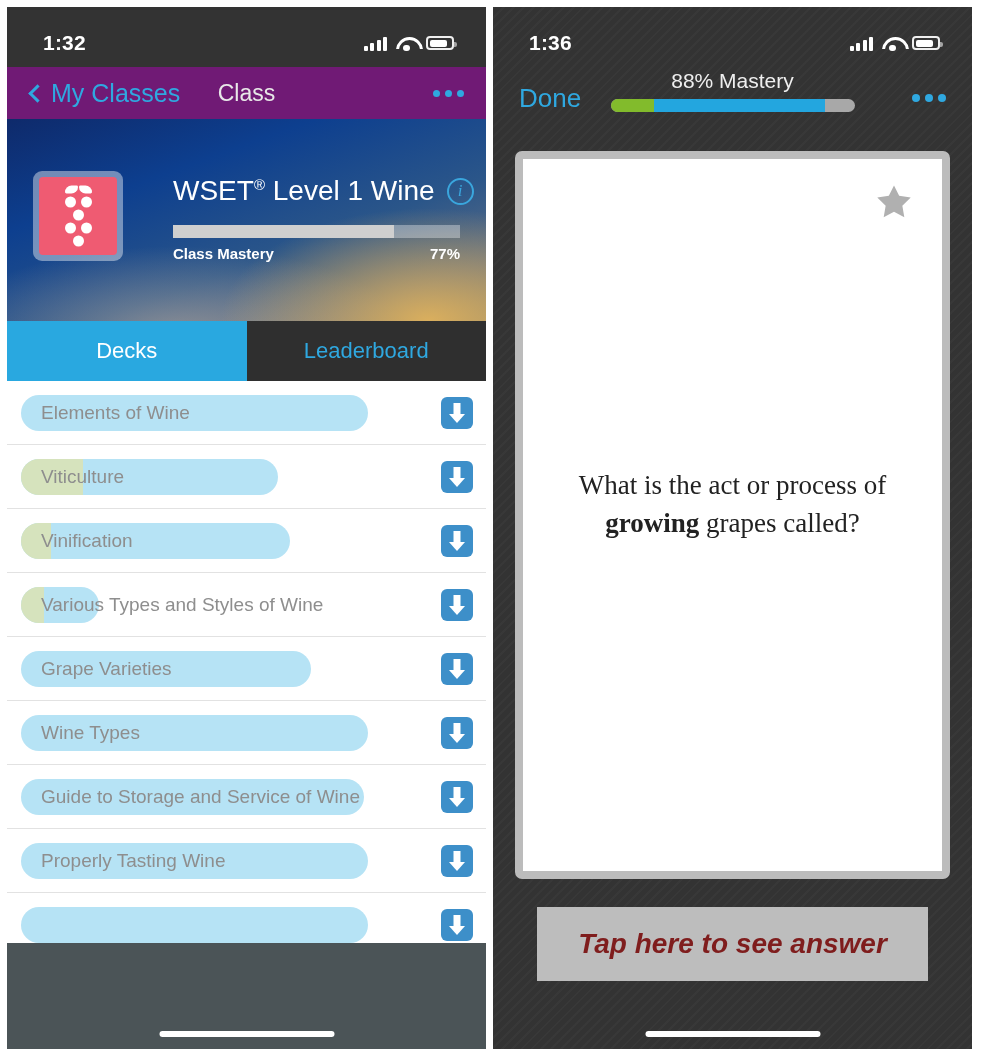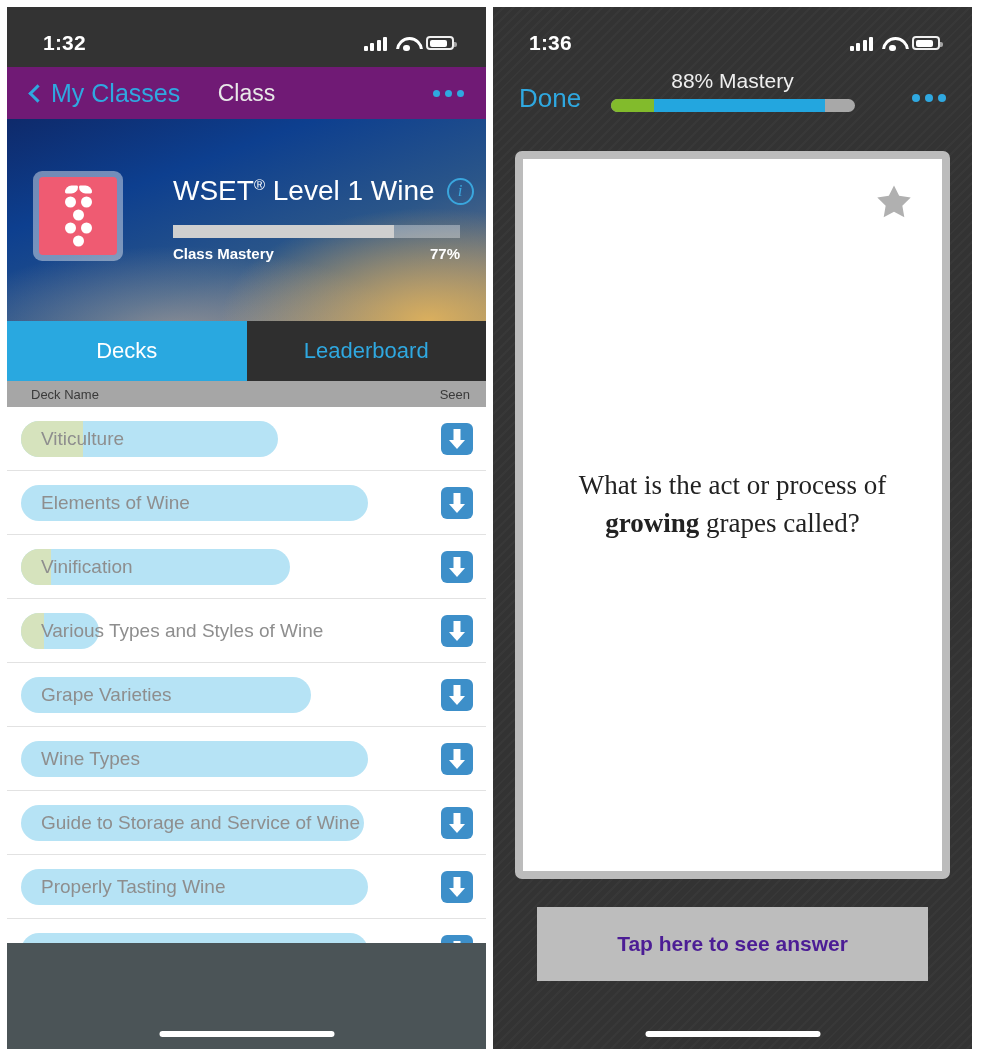--- a/index.html
+++ b/index.html
@@ -199,21 +199,21 @@
   .star { position:absolute; top: 22px; right: 26px; cursor:pointer; }
   .card-q {
     font-family: "Liberation Serif", serif; color: #222; font-size: 27px;
     line-height: 1.42; text-align: center; padding: 0 34px; margin-top: -22px;
   }
   .card-q b { font-weight: bold; }
   .answer-btn {
     margin: 28px 22px 0 22px; height: 74px; background: #bdbdbd;
     display:flex; align-items:center; justify-content:center; cursor:pointer;
   }
-  .answer-btn span { color:#4c1d95; font-size: 21px; font-weight: bold; }
+  .answer-btn span { color:#7f1d1d; font-size: 28px; font-weight: bold; font-style: italic; }
 </style>
 </head>
 <body>
 
 <div class="screens">
 
   <div class="phone left">
 
     <div class="statusbar">
       <div class="clock">1:32</div>
@@ -287,44 +287,40 @@
           </div>
         </div>
       </div>
     </div>
 
     <div class="tabs">
       <div class="tab active">Decks</div>
       <div class="tab inactive">Leaderboard</div>
     </div>
 
-    <div class="list-head">
-      <span>Deck Name</span>
-      <span>Seen</span>
-    </div>
 
     <div class="deck-list" id="deck-list">
+        <div class="deck-row">
+          <div class="pill-wrap">
+            <div class="pill" style="width:85%">
+              <div class="green" style="width:0%"></div>
+            </div>
+            <div class="deck-name">Elements of Wine</div>
+          </div>
+          <div class="dl-btn">
+            <div class="arrow"></div>
+            <div class="head"></div>
+          </div>
+        </div>
         <div class="deck-row">
           <div class="pill-wrap">
             <div class="pill" style="width:63%">
               <div class="green" style="width:24%"></div>
             </div>
             <div class="deck-name">Viticulture</div>
-          </div>
-          <div class="dl-btn">
-            <div class="arrow"></div>
-            <div class="head"></div>
-          </div>
-        </div>
-        <div class="deck-row">
-          <div class="pill-wrap">
-            <div class="pill" style="width:85%">
-              <div class="green" style="width:0%"></div>
-            </div>
-            <div class="deck-name">Elements of Wine</div>
           </div>
           <div class="dl-btn">
             <div class="arrow"></div>
             <div class="head"></div>
           </div>
         </div>
         <div class="deck-row">
           <div class="pill-wrap">
             <div class="pill" style="width:66%">
               <div class="green" style="width:11%"></div>

